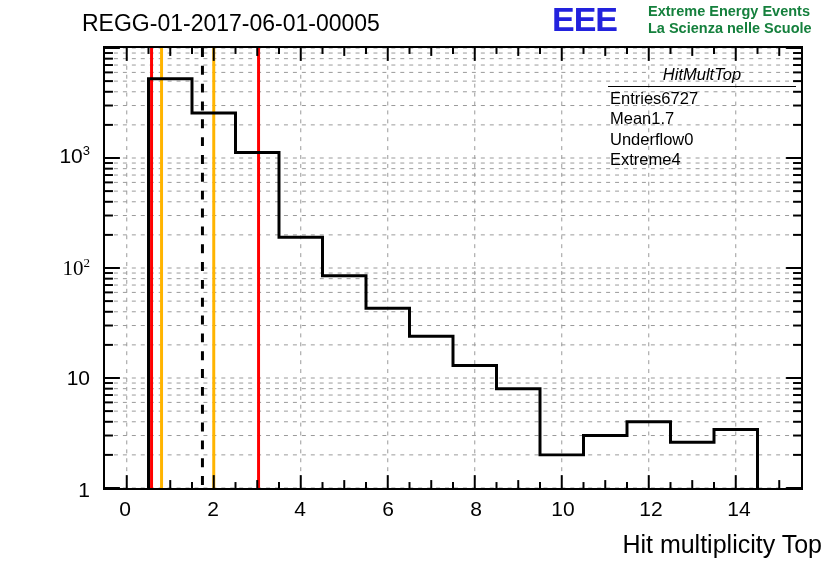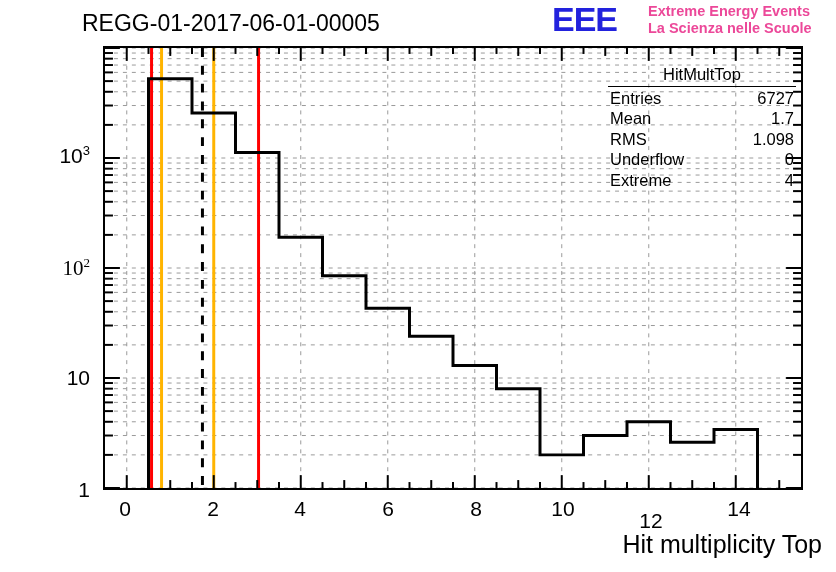--- a/index.html
+++ b/index.html
@@ -16,21 +16,21 @@
   .eee-letters{
     position:absolute; left:0px; top:0px;
     font-size:34px; font-weight:bold; letter-spacing:-1px;
     color:#2222dd; line-height:34px;
   }
   .eee-shadow{
     position:absolute; left:3px; top:4px;
     font-size:34px; font-weight:bold; letter-spacing:-1px;
     color:#b8b8b8; line-height:34px; z-index:-1;
   }
-  .eee-text{ position:absolute; left:96px; top:1px; color:#ec4899;
+  .eee-text{ position:absolute; left:96px; top:1px; color:#15803d;
              font-size:14.5px; font-weight:bold; line-height:17px; white-space:nowrap;}
 
   
   #frame{
     position:absolute; left:103px; top:46px; width:700px; height:444px;
     border:2px solid #000; box-sizing:border-box; background:#fff;
   }
   #gridlayer,#histlayer,#marklayer{position:absolute;left:0;top:0;width:100%;height:100%;}
 
   
@@ -38,22 +38,22 @@
   .ylab sup{ font-size:13px; vertical-align:super; }
   .xlab{ position:absolute; text-align:center; font-size:21px; width:40px;}
   .xtitle{ position:absolute; right:14px; top:530px; font-size:25px; white-space:nowrap;}
 
   
   #stats{
     position:absolute; left:608px; top:64px; width:188px;
     background:transparent; font-size:16.5px; line-height:20.5px;
   }
   #stats .stat-title{ text-align:center; padding-bottom:1px;
-    border-bottom:1.6px solid #000; margin-bottom:1px; }
-  #stats .row{ display:flex; justify-content:space-between; padding:0 2px;}
+    border-bottom:1.6px solid #000; margin-bottom:1px;font-style:italic; }
+  #stats .row{ display:flex; padding:0 2px;}
   #stats .k{ text-align:left; }
   #stats .v{ text-align:right; }
 </style>
 </head>
 <body>
 
 <div id="root">
 
   <div class="plot-title">REGG-01-2017-06-01-00005</div>
 
@@ -70,21 +70,21 @@
   <div class="ylab" style="left:32px; top:255px; width:58px;font-family:Liberation Serif, serif;">10<sup>2</sup></div>
   <div class="ylab" style="left:32px; top:366px; width:58px;">10</div>
   <div class="ylab" style="left:32px; top:478px; width:58px;">1</div>
 
   <div class="xlab" style="left:105px; top:497px;">0</div>
   <div class="xlab" style="left:193px; top:497px;">2</div>
   <div class="xlab" style="left:280px; top:497px;">4</div>
   <div class="xlab" style="left:368px; top:497px;">6</div>
   <div class="xlab" style="left:456px; top:497px;">8</div>
   <div class="xlab" style="left:543px; top:497px;">10</div>
-  <div class="xlab" style="left:631px; top:509px;">12</div>
+  <div class="xlab" style="left:631px; top:497px;">12</div>
   <div class="xlab" style="left:719px; top:497px;">14</div>
 
   <div class="xtitle">Hit multiplicity Top</div>
 
   <div id="frame">
     <svg id="gridlayer" viewBox="0 0 700 444" preserveAspectRatio="none">
         <line x1="21.875" y1="0" x2="21.875" y2="444" stroke="#999" stroke-width="1" stroke-dasharray="4,5"></line>
         <line x1="109.375" y1="0" x2="109.375" y2="444" stroke="#999" stroke-width="1" stroke-dasharray="4,5"></line>
         <line x1="196.875" y1="0" x2="196.875" y2="444" stroke="#999" stroke-width="1" stroke-dasharray="4,5"></line>
         <line x1="284.375" y1="0" x2="284.375" y2="444" stroke="#999" stroke-width="1" stroke-dasharray="4,5"></line>
@@ -284,24 +284,20 @@
     <div class="stat-title">HitMultTop</div>
     <div class="row">
       <span class="k">Entries</span>
       <span class="v">6727</span>
     </div>
     <div class="row">
       <span class="k">Mean</span>
       <span class="v">1.7</span>
     </div>
     <div class="row">
-      <span class="k">RMS</span>
-      <span class="v">1.098</span>
-    </div>
-    <div class="row">
       <span class="k">Underflow</span>
       <span class="v">0</span>
     </div>
     <div class="row">
       <span class="k">Extreme</span>
       <span class="v">4</span>
     </div>
   </div>
 
 </div>

